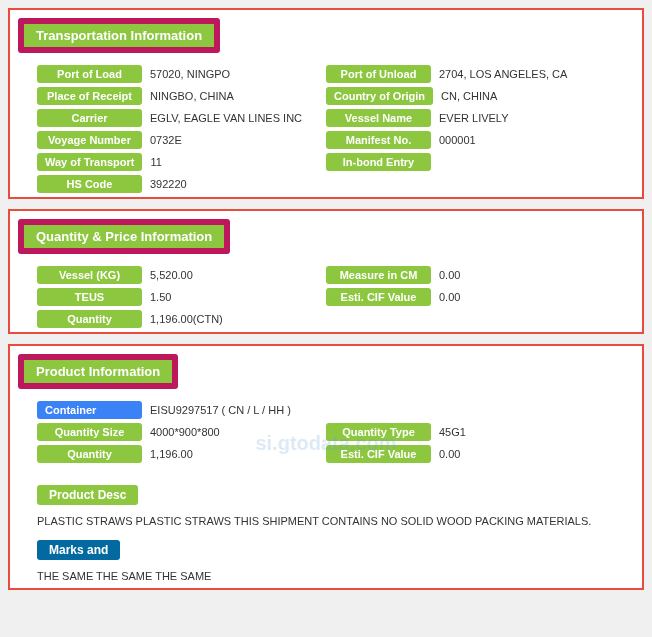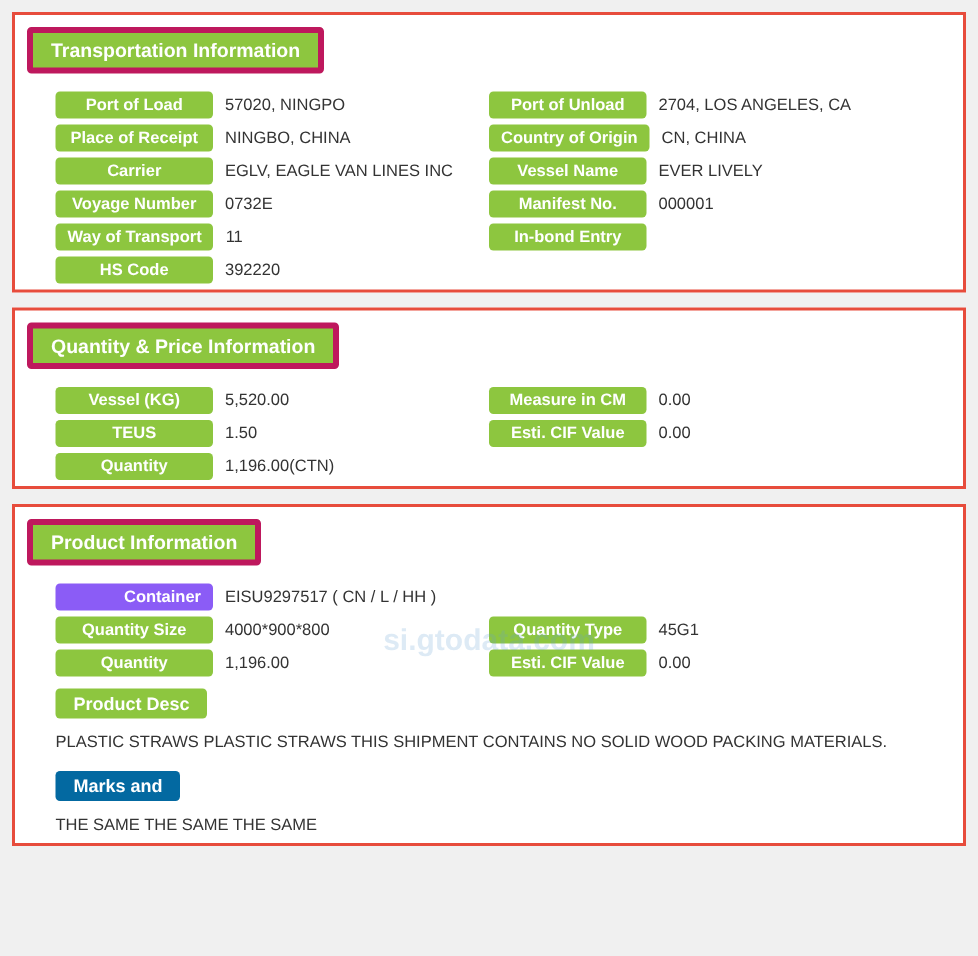--- a/index.html
+++ b/index.html
@@ -12,21 +12,21 @@
     }
     .section-header {
       display: inline-block;
       background: #8dc63f;
       color: #fff;
       font-weight: bold;
       font-size: 13px;
       padding: 4px 12px;
       margin: 8px 8px 8px 8px;
       border-radius: 3px;
-      border: 4px solid #be185d;
+      border: 6px solid #be185d;
     }
     .row {
       display: flex;
       align-items: center;
       margin: 4px 8px;
     }
     .field-group {
       display: flex;
       align-items: center;
       flex: 1;
@@ -36,48 +36,48 @@
       color: #fff;
       font-size: 11px;
       font-weight: bold;
       padding: 3px 8px;
       border-radius: 3px;
       min-width: 105px;
       text-align: center;
       white-space: nowrap;
     }
     .label-orange {
-      background: #8b5cf6;
+      background: #3b82f6;
       color: #fff;
       font-size: 11px;
       font-weight: bold;
       padding: 3px 8px;
       border-radius: 3px;
       min-width: 105px;
-      text-align: right;
+      text-align: left;
       white-space: nowrap;
     }
     .value {
       color: #333;
       font-size: 11px;
       margin-left: 8px;
       flex: 1;
     }
     .section-content {
       padding: 0 19px;
     }
     .product-desc-label {
       display: inline-block;
       background: #8dc63f;
       color: #fff;
       font-weight: bold;
       font-size: 12px;
       padding: 3px 12px;
       border-radius: 3px;
-      margin: 4px 8px 4px 8px;
+      margin: 18px 8px 4px 8px;
     }
     .marks-label {
       display: inline-block;
       background: #0369a1;
       color: #fff;
       font-weight: bold;
       font-size: 12px;
       padding: 3px 12px;
       border-radius: 3px;
       margin: 6px 20px 4px 8px;

